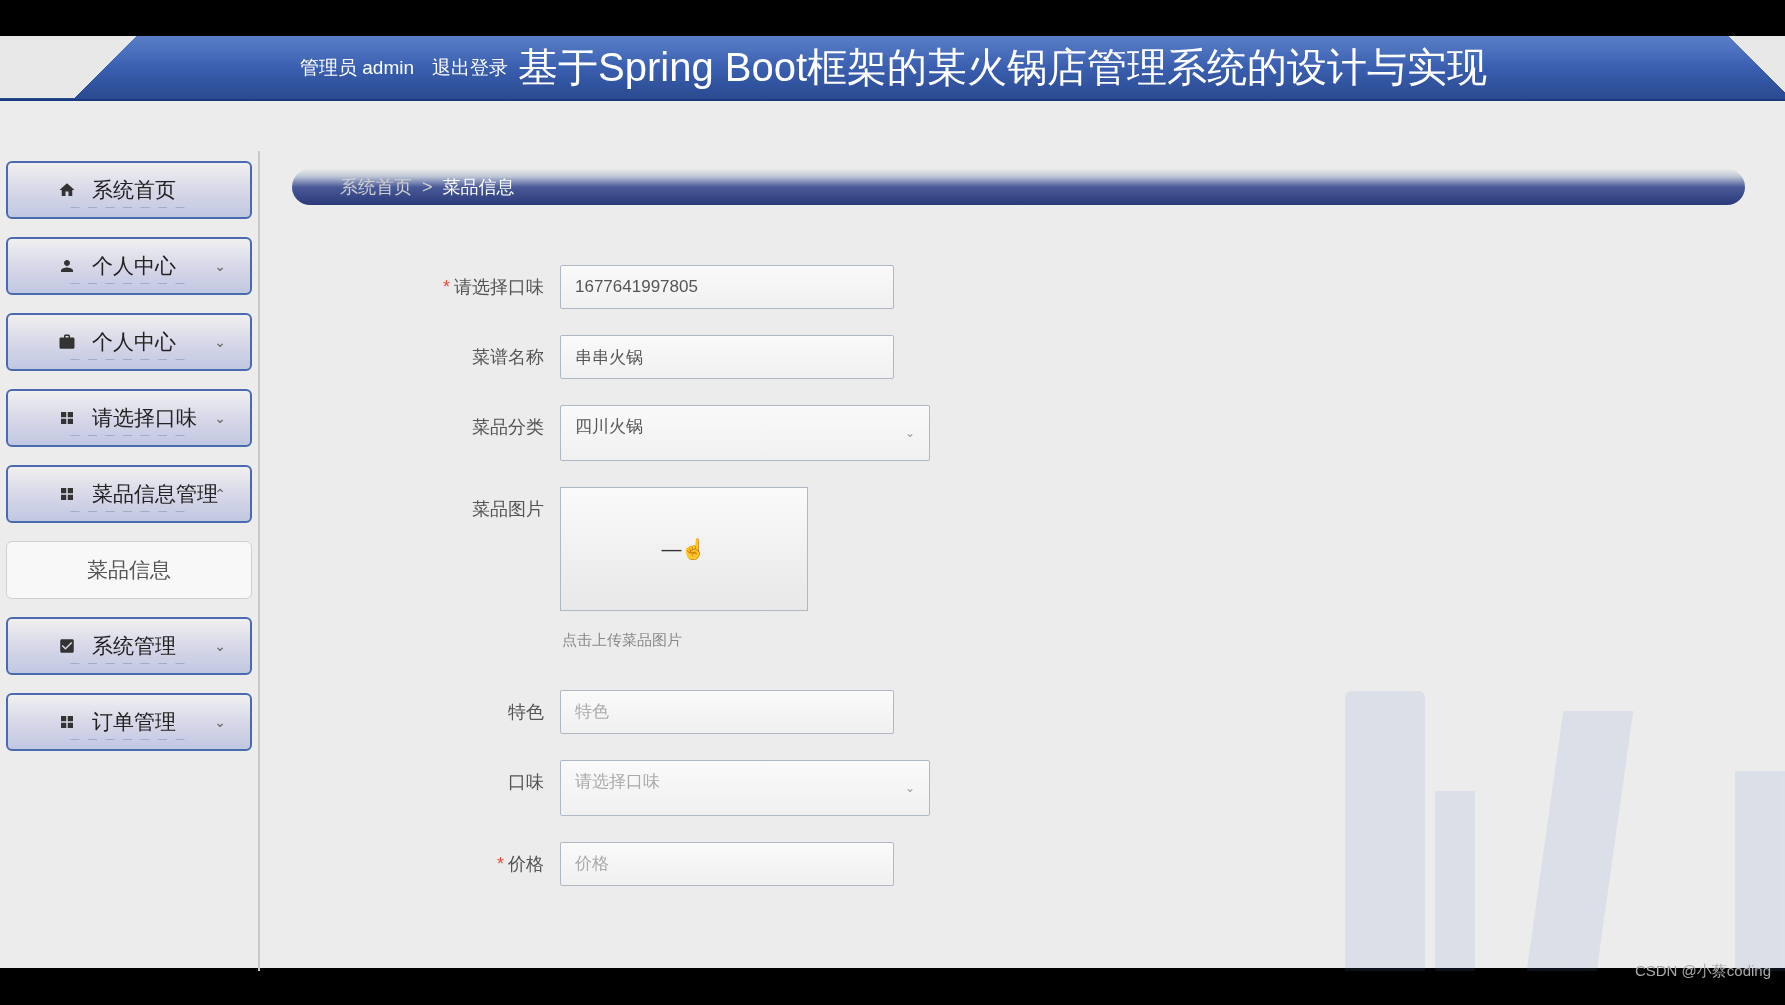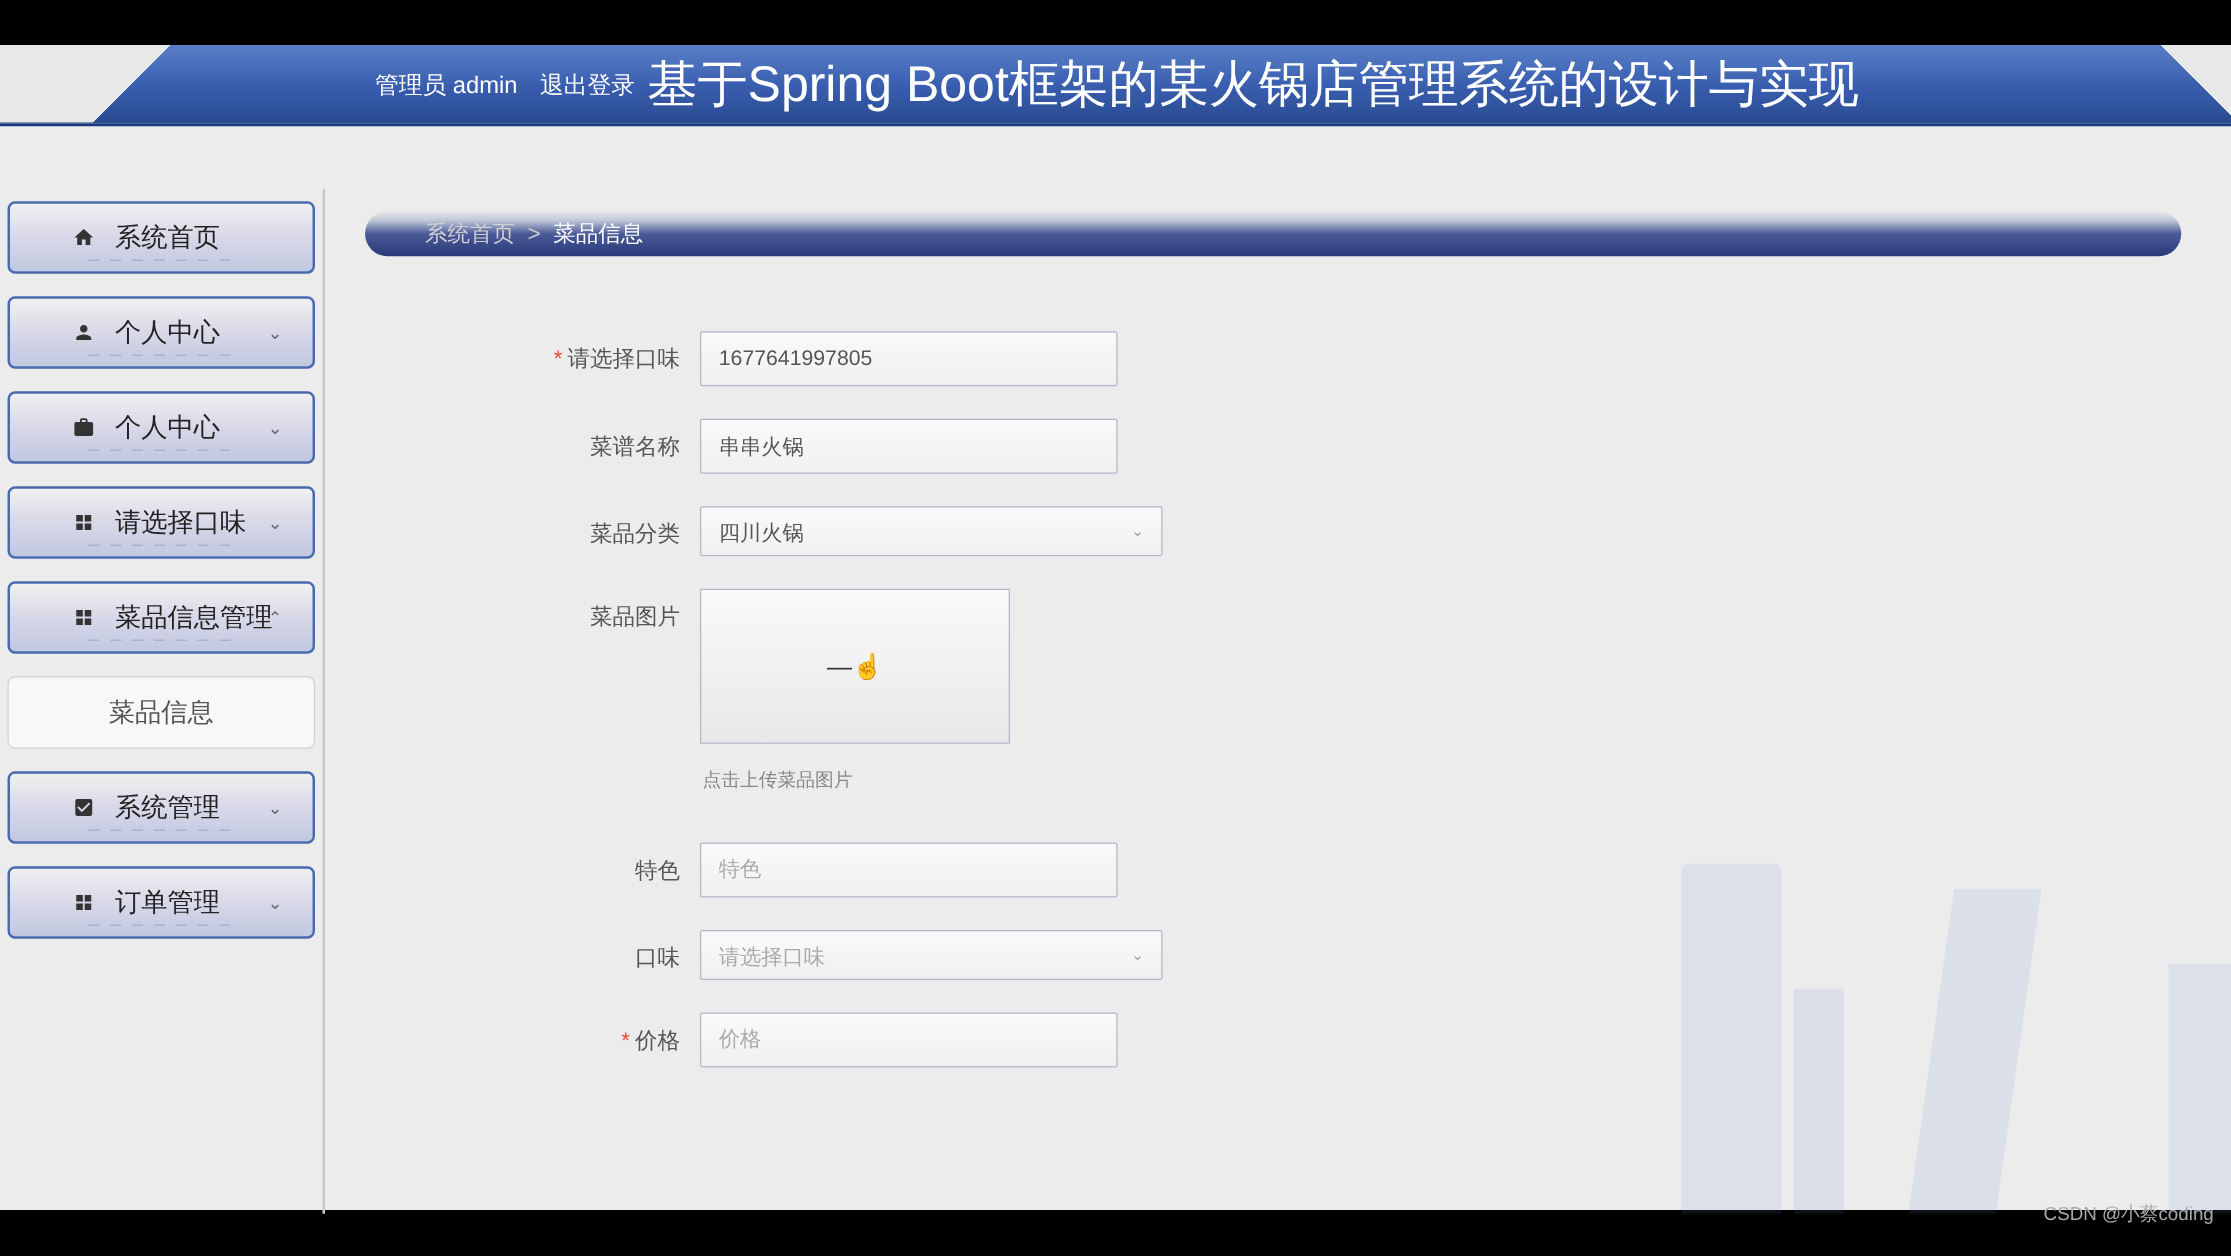--- a/index.html
+++ b/index.html
@@ -145,21 +145,21 @@
       border: 1px solid #b0b8c8;
       background: linear-gradient(to bottom, #fafafa, #f0f0f0);
       padding: 0 14px;
       font-size: 17px;
       color: #555;
       border-radius: 2px;
     }
     .form-input::placeholder { color: #aaa; }
     .form-select {
       width: 370px;
-      height: 40px;
+      height: 56px;
       border: 1px solid #b0b8c8;
       background: linear-gradient(to bottom, #fafafa, #f0f0f0);
       padding: 0 14px;
       font-size: 17px;
       color: #555;
       border-radius: 2px;
       position: relative;
     }
     .select-arrow {
       position: absolute;

